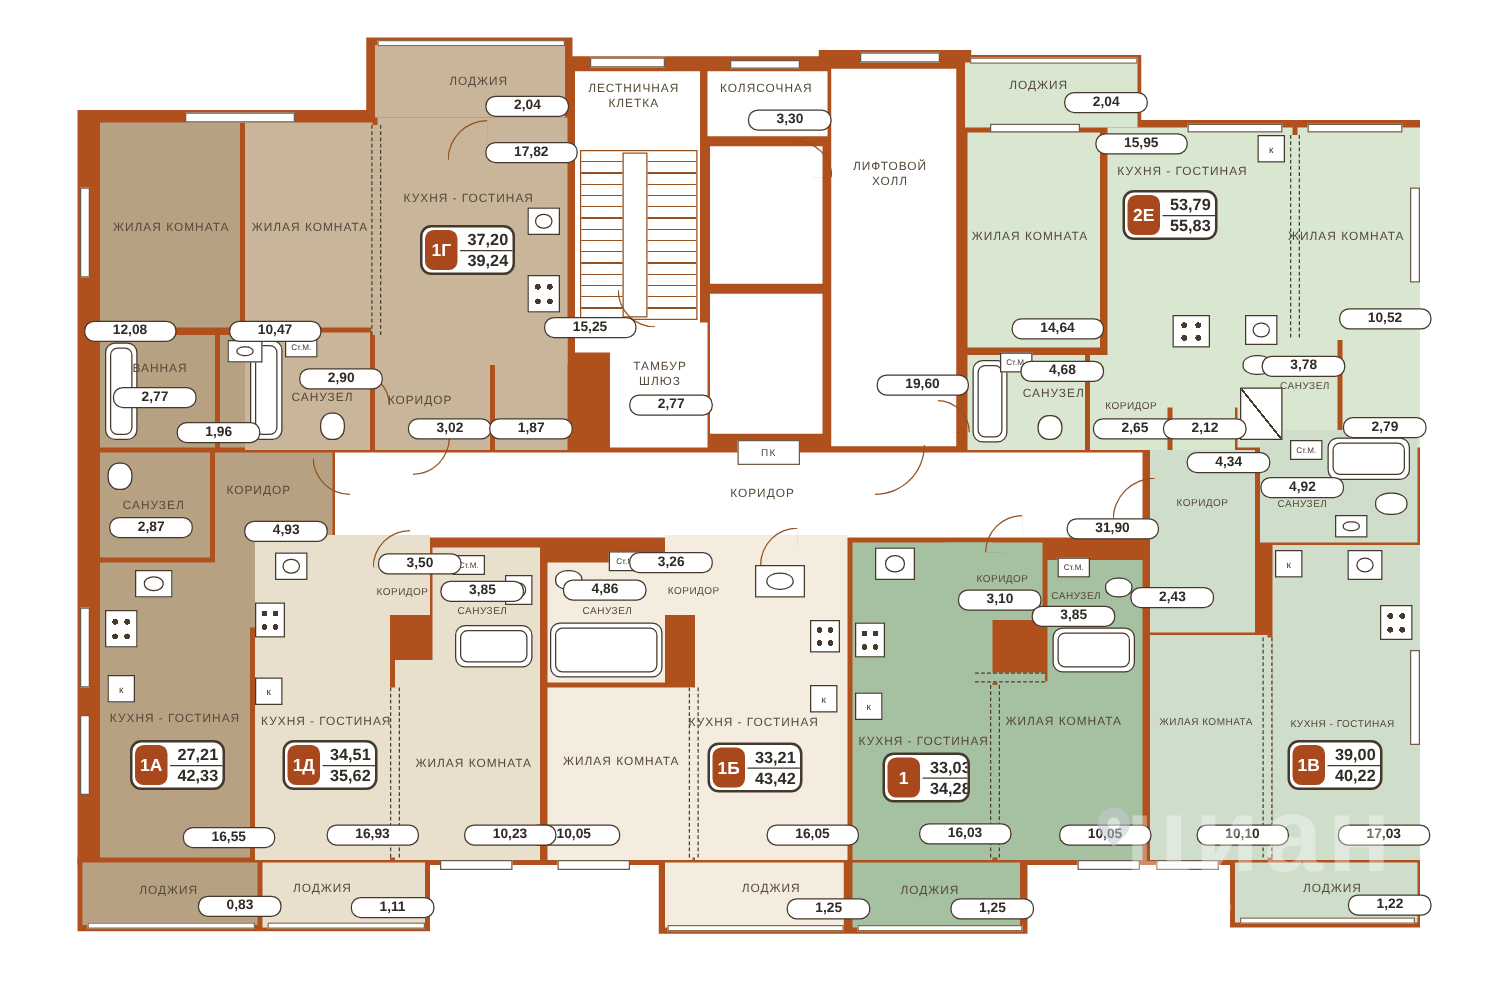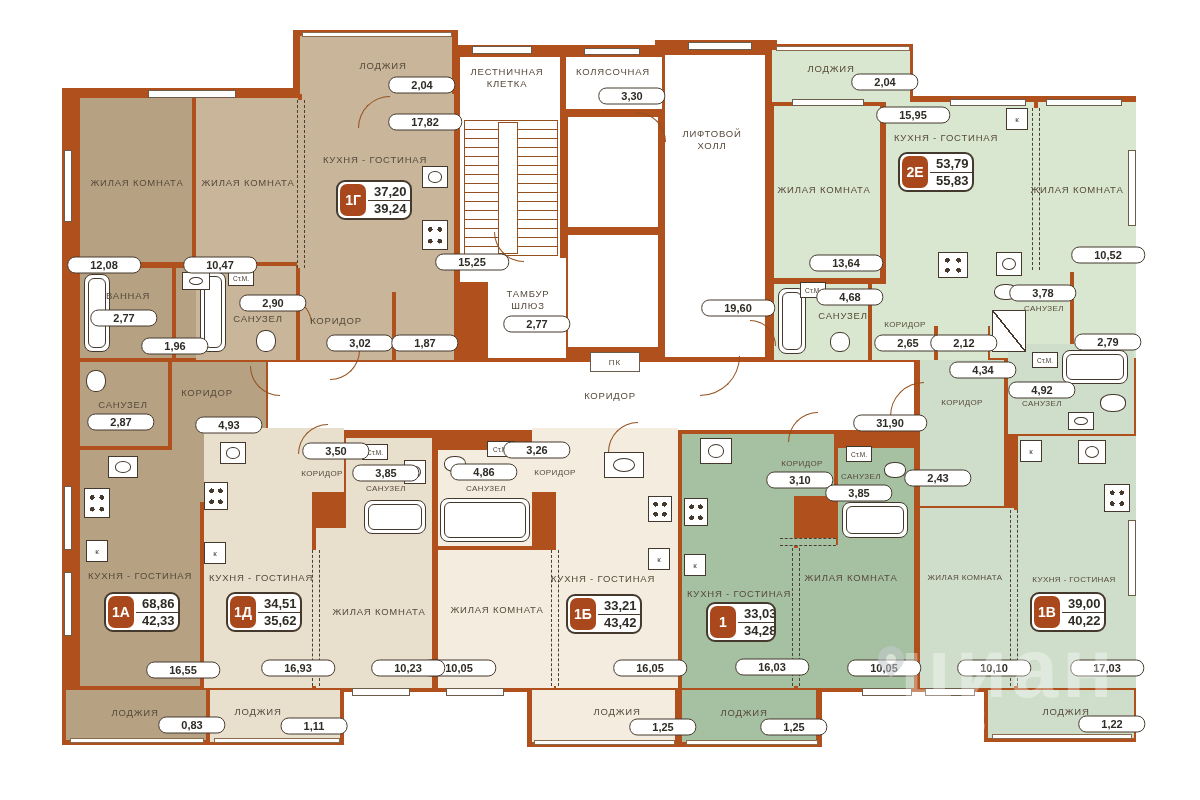--- a/index.html
+++ b/index.html
@@ -254,21 +254,21 @@
   <div class="bdg" style="left:121px;top:422px">2,87</div>
   <div class="lb" style="left:207px;top:393px">КОРИДОР</div>
   <div class="bdg" style="left:229px;top:425px">4,93</div>
   <div class="lb" style="left:140px;top:576px">КУХНЯ - ГОСТИНАЯ</div>
   <div class="bdg" style="left:183px;top:670px">16,55</div>
   <div class="lb" style="left:135px;top:713px">ЛОДЖИЯ</div>
   <div class="bdg" style="left:192px;top:725px">0,83</div>
   <div class="apt" style="left:104px;top:592px;width:76px;height:40px">
     <span class="aid">1А</span>
     <span class="nums">
-      <span>68,86</span>
+      <span>27,21</span>
       <span>42,33</span>
     </span>
   </div>
 
   <div class="lb" style="left:248px;top:183px">ЖИЛАЯ КОМНАТА</div>
   <div class="bdg" style="left:220px;top:265px">10,47</div>
   <div class="lb" style="left:375px;top:160px">КУХНЯ - ГОСТИНАЯ</div>
   <div class="bdg" style="left:425px;top:122px">17,82</div>
   <div class="lb" style="left:383px;top:66px">ЛОДЖИЯ</div>
   <div class="bdg" style="left:422px;top:85px">2,04</div>
@@ -292,21 +292,21 @@
   <div class="lb wrap" style="left:712px;top:140px;width:80px">ЛИФТОВОЙ ХОЛЛ</div>
   <div class="bdg" style="left:738px;top:308px">19,60</div>
   <div class="lb wrap" style="left:528px;top:300px;width:64px">ТАМБУР ШЛЮЗ</div>
   <div class="bdg" style="left:537px;top:324px">2,77</div>
   <div class="lb" style="left:610px;top:396px">КОРИДОР</div>
   <div class="bdg" style="left:890px;top:423px">31,90</div>
 
   <div class="lb" style="left:831px;top:69px">ЛОДЖИЯ</div>
   <div class="bdg" style="left:885px;top:82px">2,04</div>
   <div class="lb" style="left:824px;top:190px">ЖИЛАЯ КОМНАТА</div>
-  <div class="bdg" style="left:846px;top:263px">13,64</div>
+  <div class="bdg" style="left:846px;top:263px">14,64</div>
   <div class="lb" style="left:946px;top:138px">КУХНЯ - ГОСТИНАЯ</div>
   <div class="bdg" style="left:913px;top:115px">15,95</div>
   <div class="lb" style="left:1077px;top:190px">ЖИЛАЯ КОМНАТА</div>
   <div class="bdg" style="left:1108px;top:255px">10,52</div>
   <div class="bdg" style="left:850px;top:297px">4,68</div>
   <div class="lb" style="left:843px;top:316px">САНУЗЕЛ</div>
   <div class="lb sm" style="left:905px;top:325px">КОРИДОР</div>
   <div class="bdg" style="left:908px;top:343px">2,65</div>
   <div class="bdg" style="left:964px;top:343px">2,12</div>
   <div class="bdg" style="left:1043px;top:293px">3,78</div>

